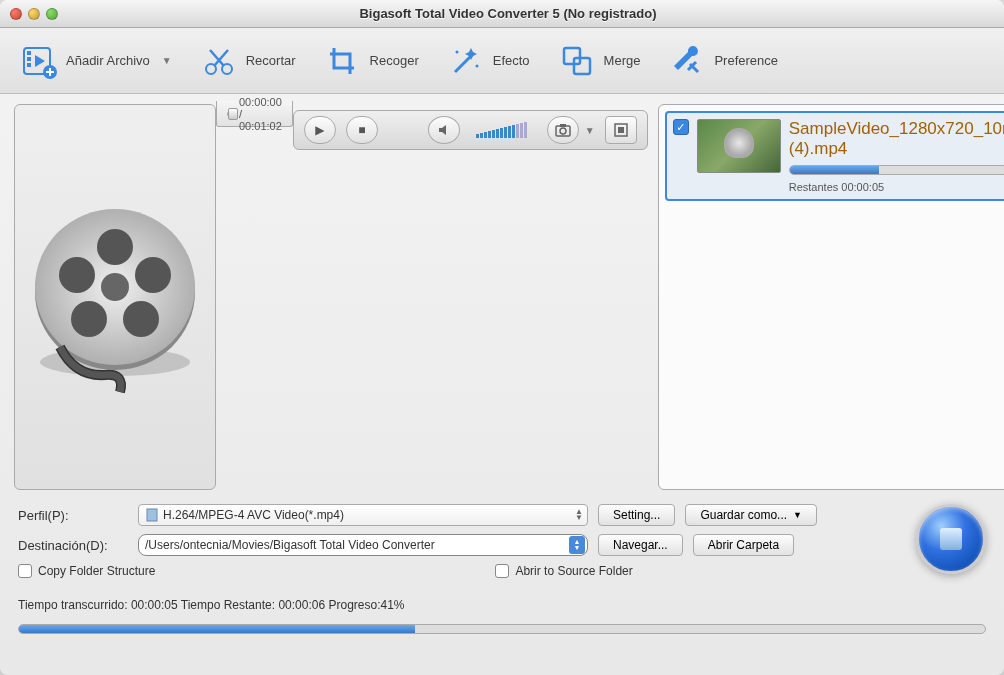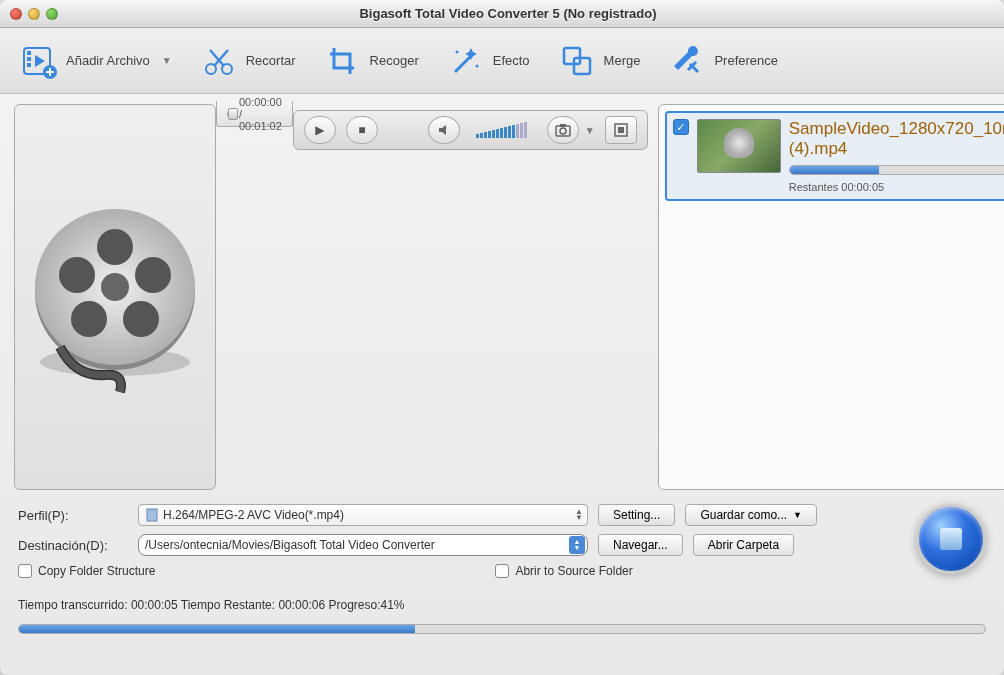--- a/index.html
+++ b/index.html
@@ -232,21 +232,21 @@
 
   <div class="bottom">
     <div style="display:flex; gap:14px; align-items:flex-start">
       <div style="flex:1">
         <div class="row">
           <div class="label">Perfil(P):</div>
           <div class="combo">
             <svg width="14" height="14" style="margin-right:4px">
                 <rect x="2" y="1" width="10" height="12" fill="#a0c0e0" stroke="#6a8ab0"></rect>
               </svg>
-            <span>H.264/MPEG-2 AVC Video(*.mp4)</span>
+            <span>H.264/MPEG-4 AVC Video(*.mp4)</span>
             <div class="combo-arrows">
                 <span>▲</span>
                 <span>▼</span>
               </div>
           </div>
           <button class="btn">Setting...</button>
           <button class="btn">
             <span>Guardar como...</span>
             <span style="margin-left:6px; font-size:9px">▼</span>
           </button>

